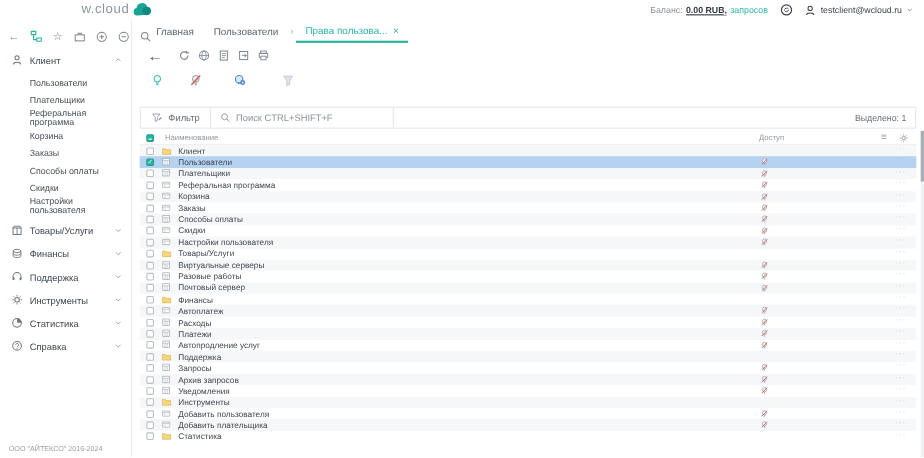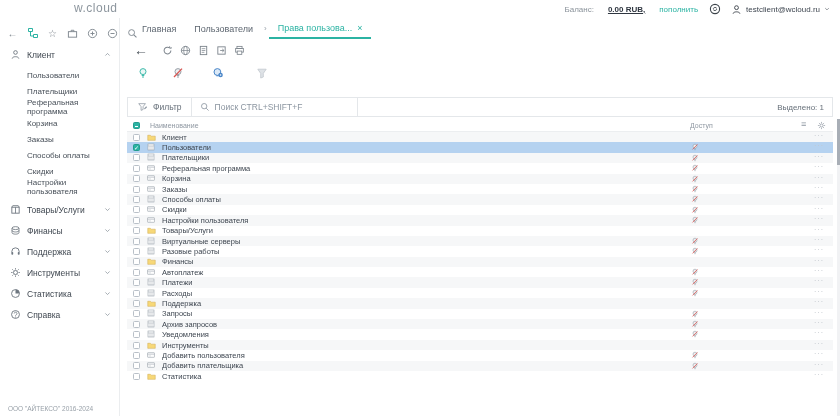--- a/index.html
+++ b/index.html
@@ -2,24 +2,24 @@
 <html><head>
 <meta charset="utf-8">
 <style>
   * { box-sizing: border-box; margin: 0; padding: 0; }
   html,body { width:840px; height:416px; overflow:hidden; background:#fff;
     font-family:"Liberation Sans", sans-serif; color:#3e4650; }
   .app { position:relative; width:840px; height:416px; }
 
   
   .topbar { position:absolute; left:0; top:0; width:840px; height:18px; background:#fff; }
-  .logo { position:absolute; left:74px; top:1px; display:flex; align-items:flex-end; gap:3px; cursor:pointer;flex-direction:column; }
+  .logo { position:absolute; left:74px; top:1px; display:flex; align-items:flex-end; gap:3px; cursor:pointer; }
   .logo-text { font-size:12px; color:#8d969e; letter-spacing:0.5px; }
   .topbar-right { position:absolute; right:10px; top:0; height:18px; display:flex; align-items:center; gap:10px; }
-  .bal { font-size:8px; color:#8a929a; display:flex; gap:14px; align-items:center; }
+  .bal { font-size:8px; color:#8a929a; display:flex; gap:3px; align-items:center; }
   .bal b { color:#2f3640;text-decoration:underline; }
   .bal .topup { color:#2bb3a3; cursor:pointer; }
   .user { display:flex; align-items:center; gap:4px; font-size:8px; color:#3e4650; cursor:pointer; }
 
   
   .sidebar { position:absolute; left:0; top:18px; width:120px; height:398px;
     border-right:1px solid #ebedef; background:#fff; }
   .icon-toolbar { position:absolute; left:6px; right:4px; top:6px; height:18px;
     display:flex; align-items:center; gap:7px; color:#7d858d; }
   .tb-ic { width:13px; height:13px; display:flex; align-items:center; justify-content:center;
@@ -104,21 +104,21 @@
         <svg width="17" height="13" viewBox="0 0 17 13">
           <path d="M3.5 12 a3.4 3.4 0 0 1 -0.4 -6.7 A5 5 0 0 1 12.8 4.2 a3.6 3.6 0 0 1 0.7 7.1 z" fill="#18a394"></path>
           <circle cx="12.2" cy="8" r="3.9" fill="#0e8a80"></circle>
         </svg>
       </span>
     </div>
     <div class="topbar-right">
       <span class="bal">
         <span>Баланс:</span>
         <b>0.00 RUB,</b>
-        <span class="topup">пополнить</span>
+        <span class="topup">запросов</span>
       </span>
       <span class="tb-ic">
         <svg width="12" height="12" viewBox="0 0 12 12">
             <circle cx="6" cy="6" r="4.6" fill="none" stroke="#3c434a" stroke-width="1.1"></circle>
             <path d="M4.2 6.6 a2 2 0 0 0 3.6 -0.4 M7.8 5.4 a2 2 0 0 0 -3.6 0.4" fill="none" stroke="#3c434a" stroke-width="0.9"></path>
           </svg>
       </span>
       <span class="user">
         <svg width="11" height="11" viewBox="0 0 12 12">
             <circle cx="6" cy="4" r="2.1" fill="none" stroke="#3c434a" stroke-width="1"></circle>
@@ -608,20 +608,38 @@
               <circle cx="6" cy="4.8" r="3" fill="#eef0f2" stroke="#8d959e" stroke-width="0.8"></circle>
               <path d="M4.7 8.6 h2.6 M5 10 h2" stroke="#8d959e" stroke-width="0.8"></path>
               <path d="M2.3 9.6 L9.7 2.2" stroke="#d9534f" stroke-width="1.2"></path>
             </svg>
           </span>
           <span class="rdots">···</span>
         </div>
         <div class="row">
           <span class="cb"></span>
           <span class="ricon">
+            <svg width="8" height="8" viewBox="0 0 12 12">
+              <rect x="1.5" y="1.5" width="9" height="9" fill="#fff" stroke="#98a1aa" stroke-width="0.9"></rect>
+              <path d="M1.5 4.4 H10.5 M4.5 4.4 V10.5 M7.5 4.4 V10.5" stroke="#98a1aa" stroke-width="0.7" fill="none"></path>
+            </svg>
+          </span>
+          <span class="rlabel">Почтовый сервер</span>
+          <span class="raccess">
+            <svg width="8" height="8" viewBox="0 0 12 12">
+              <circle cx="6" cy="4.8" r="3" fill="#eef0f2" stroke="#8d959e" stroke-width="0.8"></circle>
+              <path d="M4.7 8.6 h2.6 M5 10 h2" stroke="#8d959e" stroke-width="0.8"></path>
+              <path d="M2.3 9.6 L9.7 2.2" stroke="#d9534f" stroke-width="1.2"></path>
+            </svg>
+          </span>
+          <span class="rdots">···</span>
+        </div>
+        <div class="row">
+          <span class="cb"></span>
+          <span class="ricon">
             <svg width="9" height="9" viewBox="0 0 12 12">
               <path d="M1 3 h3.4 l1 1.2 H11 v5.6 H1 z" fill="#f7d878" stroke="#c9a23f" stroke-width="0.6"></path>
             </svg>
           </span>
           <span class="rlabel">Финансы</span>
           <span class="rdots">···</span>
         </div>
         <div class="row">
           <span class="cb"></span>
           <span class="ricon">
@@ -642,39 +660,57 @@
           <span class="rdots">···</span>
         </div>
         <div class="row">
           <span class="cb"></span>
           <span class="ricon">
             <svg width="8" height="8" viewBox="0 0 12 12">
               <rect x="1.5" y="1.5" width="9" height="9" fill="#fff" stroke="#98a1aa" stroke-width="0.9"></rect>
               <path d="M1.5 4.4 H10.5 M4.5 4.4 V10.5 M7.5 4.4 V10.5" stroke="#98a1aa" stroke-width="0.7" fill="none"></path>
             </svg>
           </span>
+          <span class="rlabel">Расходы</span>
+          <span class="raccess">
+            <svg width="8" height="8" viewBox="0 0 12 12">
+              <circle cx="6" cy="4.8" r="3" fill="#eef0f2" stroke="#8d959e" stroke-width="0.8"></circle>
+              <path d="M4.7 8.6 h2.6 M5 10 h2" stroke="#8d959e" stroke-width="0.8"></path>
+              <path d="M2.3 9.6 L9.7 2.2" stroke="#d9534f" stroke-width="1.2"></path>
+            </svg>
+          </span>
+          <span class="rdots">···</span>
+        </div>
+        <div class="row">
+          <span class="cb"></span>
+          <span class="ricon">
+            <svg width="8" height="8" viewBox="0 0 12 12">
+              <rect x="1.5" y="1.5" width="9" height="9" fill="#fff" stroke="#98a1aa" stroke-width="0.9"></rect>
+              <path d="M1.5 4.4 H10.5 M4.5 4.4 V10.5 M7.5 4.4 V10.5" stroke="#98a1aa" stroke-width="0.7" fill="none"></path>
+            </svg>
+          </span>
           <span class="rlabel">Платежи</span>
           <span class="raccess">
             <svg width="8" height="8" viewBox="0 0 12 12">
               <circle cx="6" cy="4.8" r="3" fill="#eef0f2" stroke="#8d959e" stroke-width="0.8"></circle>
               <path d="M4.7 8.6 h2.6 M5 10 h2" stroke="#8d959e" stroke-width="0.8"></path>
               <path d="M2.3 9.6 L9.7 2.2" stroke="#d9534f" stroke-width="1.2"></path>
             </svg>
           </span>
           <span class="rdots">···</span>
         </div>
         <div class="row">
           <span class="cb"></span>
           <span class="ricon">
             <svg width="8" height="8" viewBox="0 0 12 12">
               <rect x="1.5" y="1.5" width="9" height="9" fill="#fff" stroke="#98a1aa" stroke-width="0.9"></rect>
               <path d="M1.5 4.4 H10.5 M4.5 4.4 V10.5 M7.5 4.4 V10.5" stroke="#98a1aa" stroke-width="0.7" fill="none"></path>
             </svg>
           </span>
-          <span class="rlabel">Расходы</span>
+          <span class="rlabel">Автопродление услуг</span>
           <span class="raccess">
             <svg width="8" height="8" viewBox="0 0 12 12">
               <circle cx="6" cy="4.8" r="3" fill="#eef0f2" stroke="#8d959e" stroke-width="0.8"></circle>
               <path d="M4.7 8.6 h2.6 M5 10 h2" stroke="#8d959e" stroke-width="0.8"></path>
               <path d="M2.3 9.6 L9.7 2.2" stroke="#d9534f" stroke-width="1.2"></path>
             </svg>
           </span>
           <span class="rdots">···</span>
         </div>
         <div class="row">

